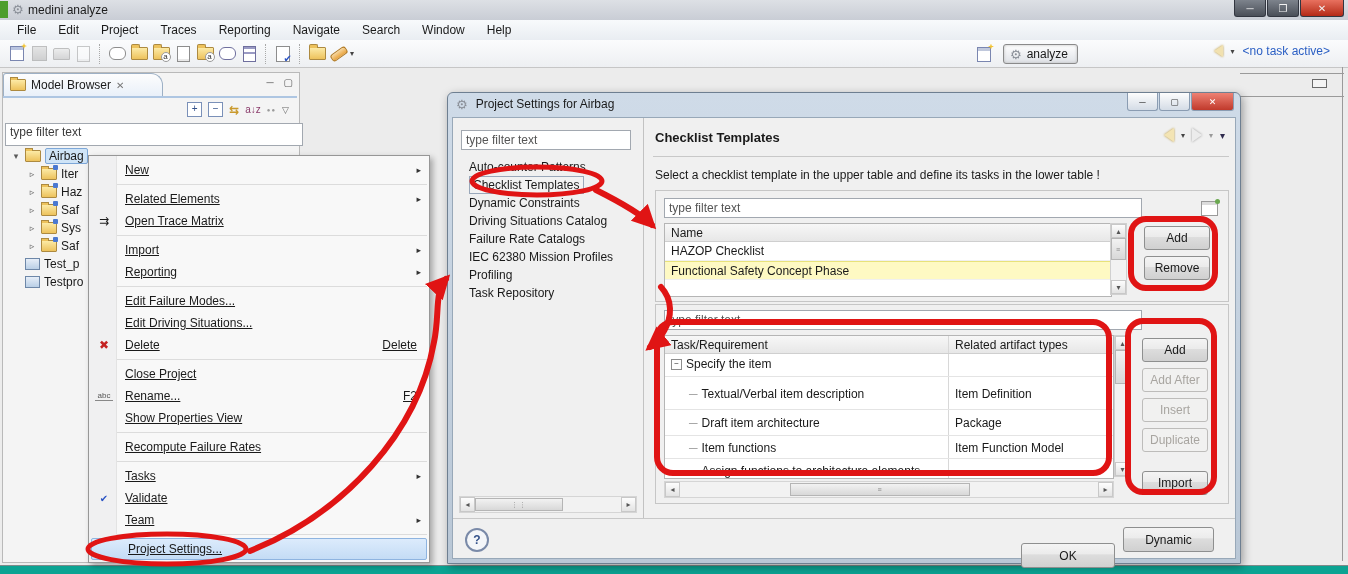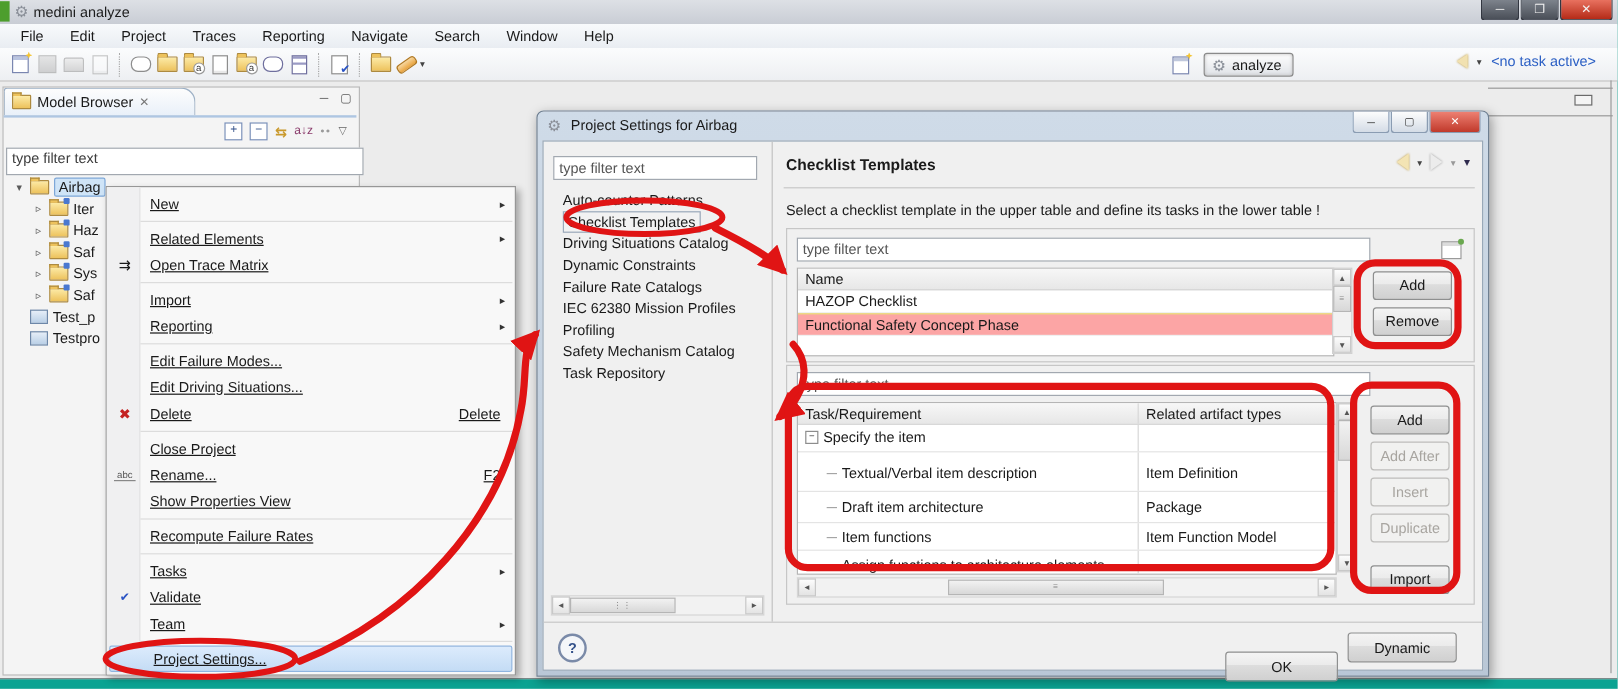--- a/index.html
+++ b/index.html
@@ -129,21 +129,21 @@
   .groupbox{border:1px solid #c6c6c6;background:#f0f0f0;}
   #grp-templates{left:8px;top:72px;width:572px;height:110px;}
   #tpl-filter{left:8px;top:7px;width:478px;height:20px;}
   .clear-ic{position:absolute;width:15px;height:13px;background:#fff;border:1px solid #9a9a9a;
      box-shadow:inset 0 3px 0 #dcdcdc;}
   .clear-ic:after{content:"";position:absolute;right:-3px;top:-3px;width:5px;height:5px;background:#6aa84f;border-radius:50%;}
   #tpl-table{left:8px;top:32px;width:446px;height:72px;background:#fff;border:1px solid #b5b5b5;}
   .thead{height:18px;background:linear-gradient(#f7f7f7,#e7e7e7);border-bottom:1px solid #cfcfcf;
      display:flex;align-items:center;padding-left:6px;box-sizing:border-box;}
   .trow2{height:19px;display:flex;align-items:center;padding-left:6px;border-bottom:1px solid #f0f0f0;box-sizing:border-box;}
-  .trow2.yellow{background:#fca5a5;border-top:1px solid #e8e27a;align-items:center;}
+  .trow2.yellow{background:#fef9c3;border-top:1px solid #e8e27a;align-items:center;}
   .vscroll{position:absolute;display:flex;flex-direction:column;background:#f2f2f2;border:1px solid #d0d0d0;box-sizing:border-box;}
   .vscroll .sb-btn{width:100%;height:14px;flex:none;}
   .vscroll .sb-thumb{width:100%;height:22px;flex:none;}
   .side-btns{position:absolute;display:flex;flex-direction:column;gap:6px;}
   .btn{background:linear-gradient(#f4f4f4,#ebebeb 45%,#dddddd 46%,#d0d0d0);border:1px solid #8e8f8f;
      border-radius:3px;height:22px;display:flex;align-items:center;justify-content:center;font-size:12px;color:#1a1a1a;}
   .btn.disabled{background:#f1f1f0;border-color:#bdbcba;color:#a8a5a0;}
   #grp-tasks{left:8px;top:186px;width:572px;height:198px;}
   #task-filter{left:8px;top:5px;width:478px;height:20px;}
   #task-table{left:8px;top:30px;width:448px;height:142px;background:#fff;border:1px solid #b5b5b5;overflow:hidden;}
@@ -410,26 +410,25 @@
     <div id="dlg-controls" class="abs">
       <div class="dbtn">─</div>
       <div class="dbtn">▢</div>
       <div class="dbtn close">✕</div>
     </div>
     <div id="dlg-body" class="abs">
       <div id="nav-filter" class="abs input">type filter text</div>
       <div id="nav-list" class="abs">
         <div class="nav-item">Auto-counter Patterns</div>
         <div><span class="nav-item selected">Checklist Templates</span></div>
+        <div class="nav-item">Dynamic Constraints</div>
         <div class="nav-item">Driving Situations Catalog</div>
-        <div class="nav-item">Dynamic Constraints</div>
         <div class="nav-item">Failure Rate Catalogs</div>
         <div class="nav-item">IEC 62380 Mission Profiles</div>
         <div class="nav-item">Profiling</div>
-        <div class="nav-item">Safety Mechanism Catalog</div>
         <div class="nav-item">Task Repository</div>
       </div>
       <div id="nav-hscroll" class="abs scrollbar">
         <span class="sb-btn">◂</span>
         <span class="sb-thumb" style="width:88px;height:13px;">⋮⋮</span>
         <span class="sb-btn" style="margin-left:auto;">▸</span>
       </div>
       <div id="nav-sash" class="abs"></div>
 
       <div id="page" class="abs">

